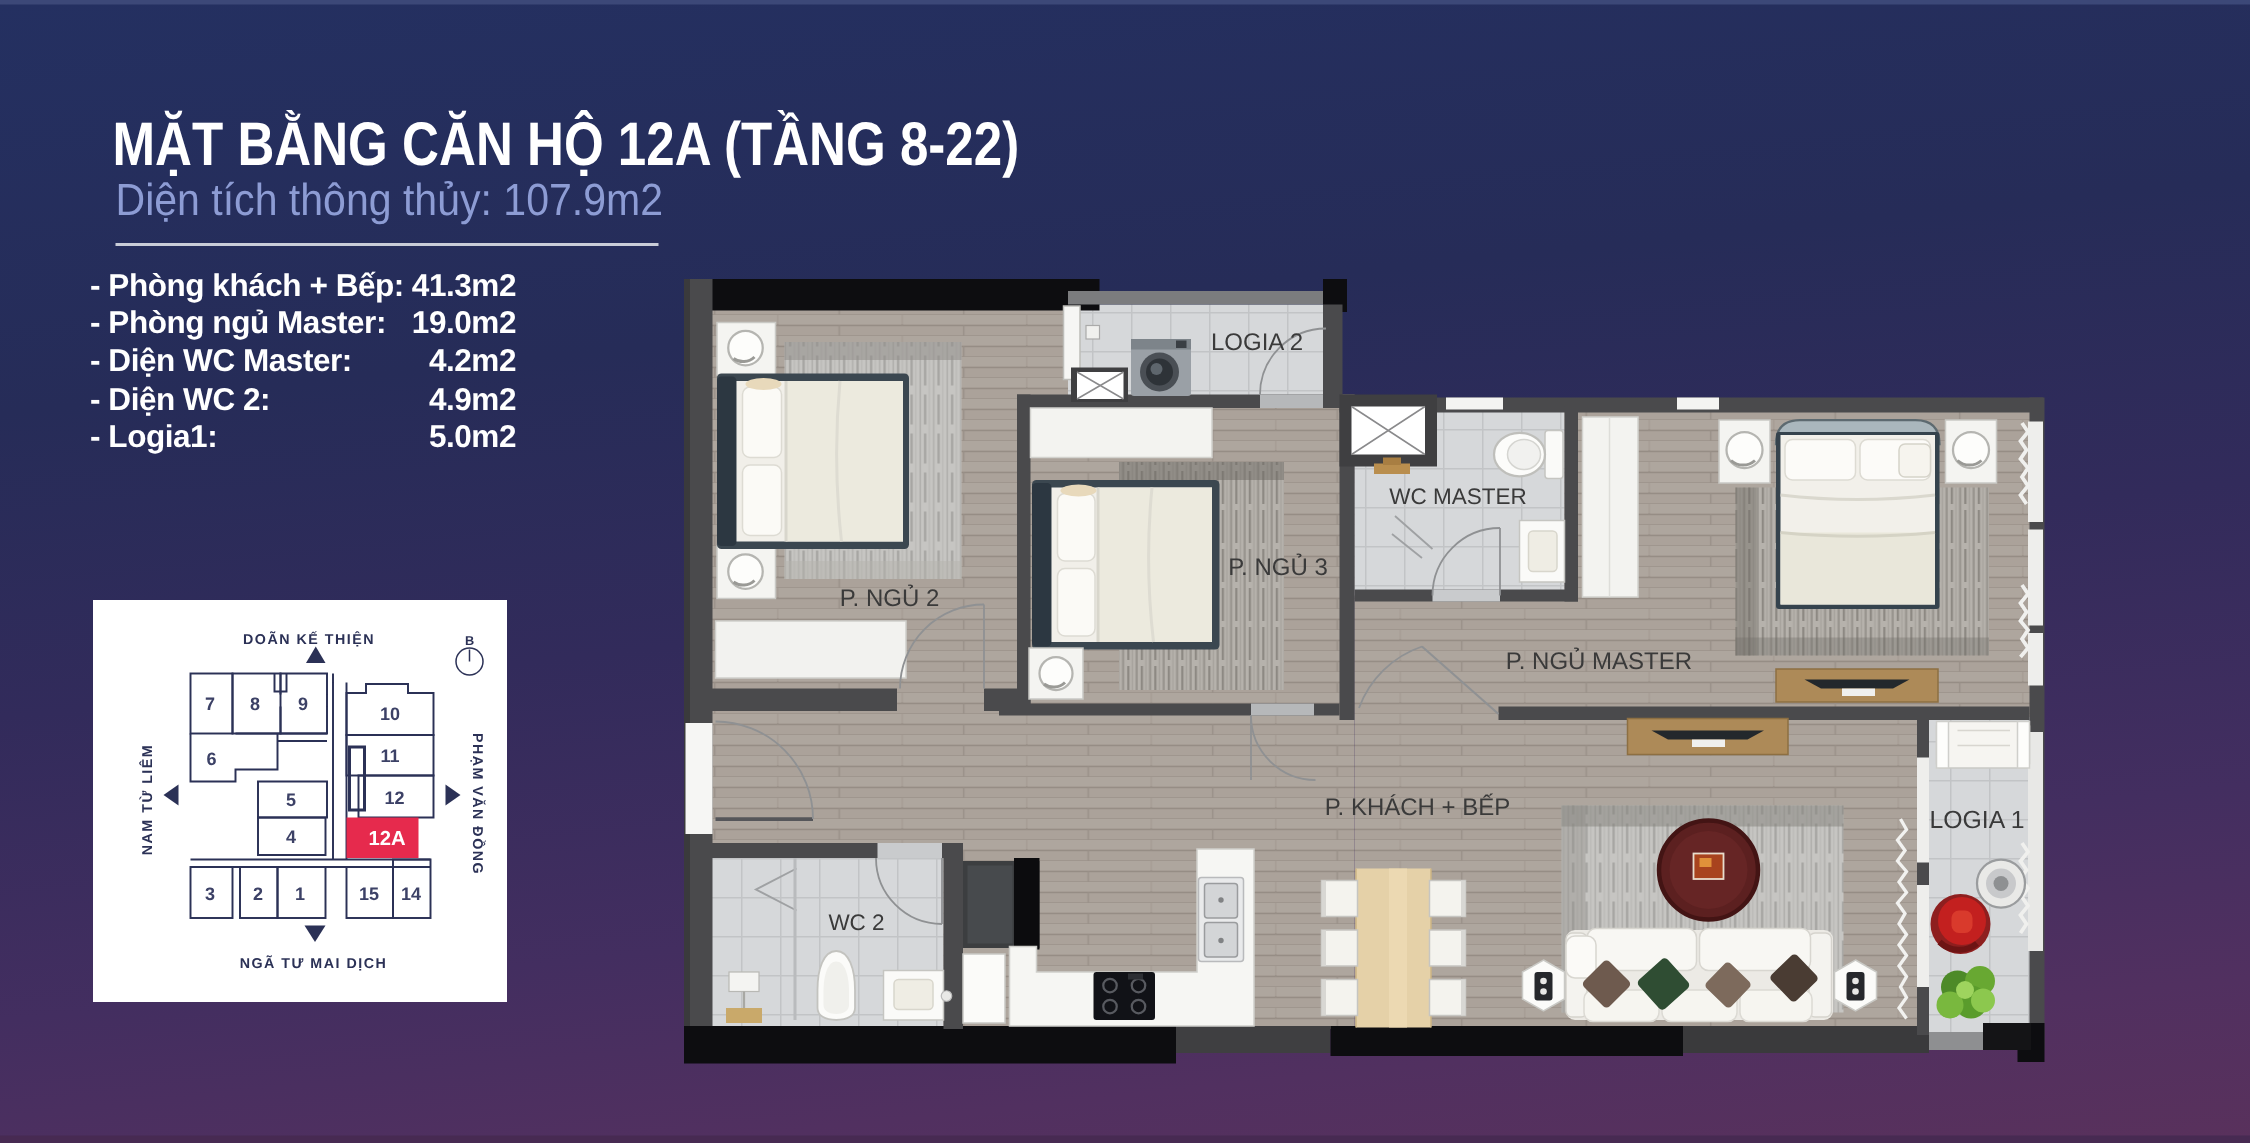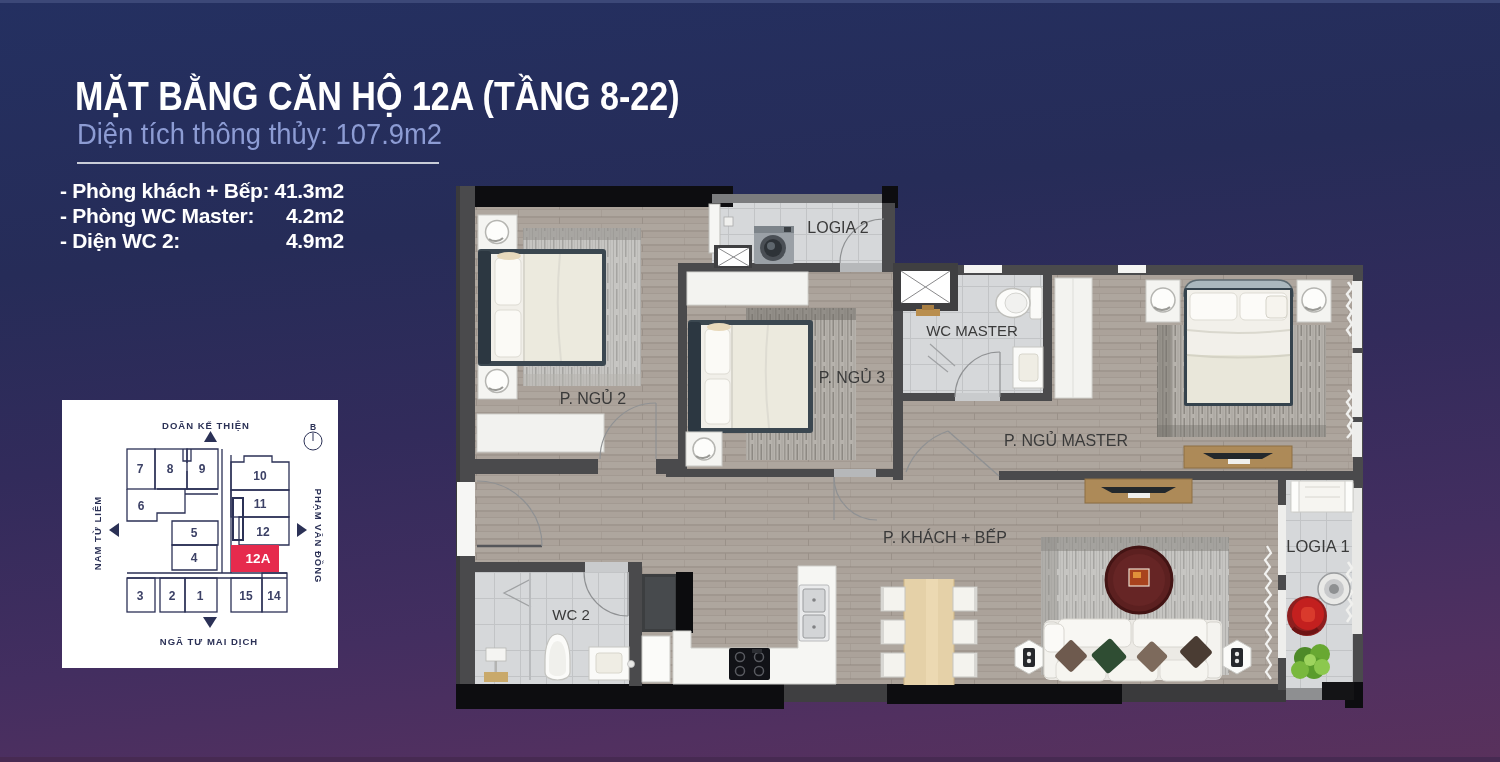--- a/index.html
+++ b/index.html
@@ -19,22 +19,24 @@
 <div style="position:absolute;left:0;bottom:0;width:1500px;height:5px;background:#472a52;"></div>
 
 <div class="title">MẶT BẰNG CĂN HỘ 12A (TẦNG 8-22)</div>
 
 <div class="subtitle">Diện tích thông thủy: 107.9m2</div>
 
 <div class="divider"></div>
 
 <div class="list">
   <div class="row"><span>- Phòng khách + Bếp:</span><span class="v">41.3m2</span></div>
-  <div class="row"><span>- Phòng WC Master:</span><span class="v">&nbsp;&nbsp;4.2m2</span></div>
+  <div class="row"><span>- Phòng ngủ Master:</span><span class="v">19.0m2</span></div>
+  <div class="row"><span>- Diện WC Master:</span><span class="v">&nbsp;&nbsp;4.2m2</span></div>
   <div class="row"><span>- Diện WC 2:</span><span class="v">&nbsp;&nbsp;4.9m2</span></div>
+  <div class="row"><span>- Logia1:</span><span class="v">&nbsp;&nbsp;5.0m2</span></div>
 </div>
 
 <svg id="minimap" style="position:absolute;left:62px;top:400px" width="276" height="268" viewBox="62 400 276 268">
   <rect x="62" y="400" width="276" height="268" fill="#ffffff"></rect>
   <g stroke="#2b3156" stroke-width="1.3" fill="none">
 
     <rect x="127" y="449" width="28" height="40"></rect>
 
     <rect x="155" y="449" width="32" height="40"></rect>
 

